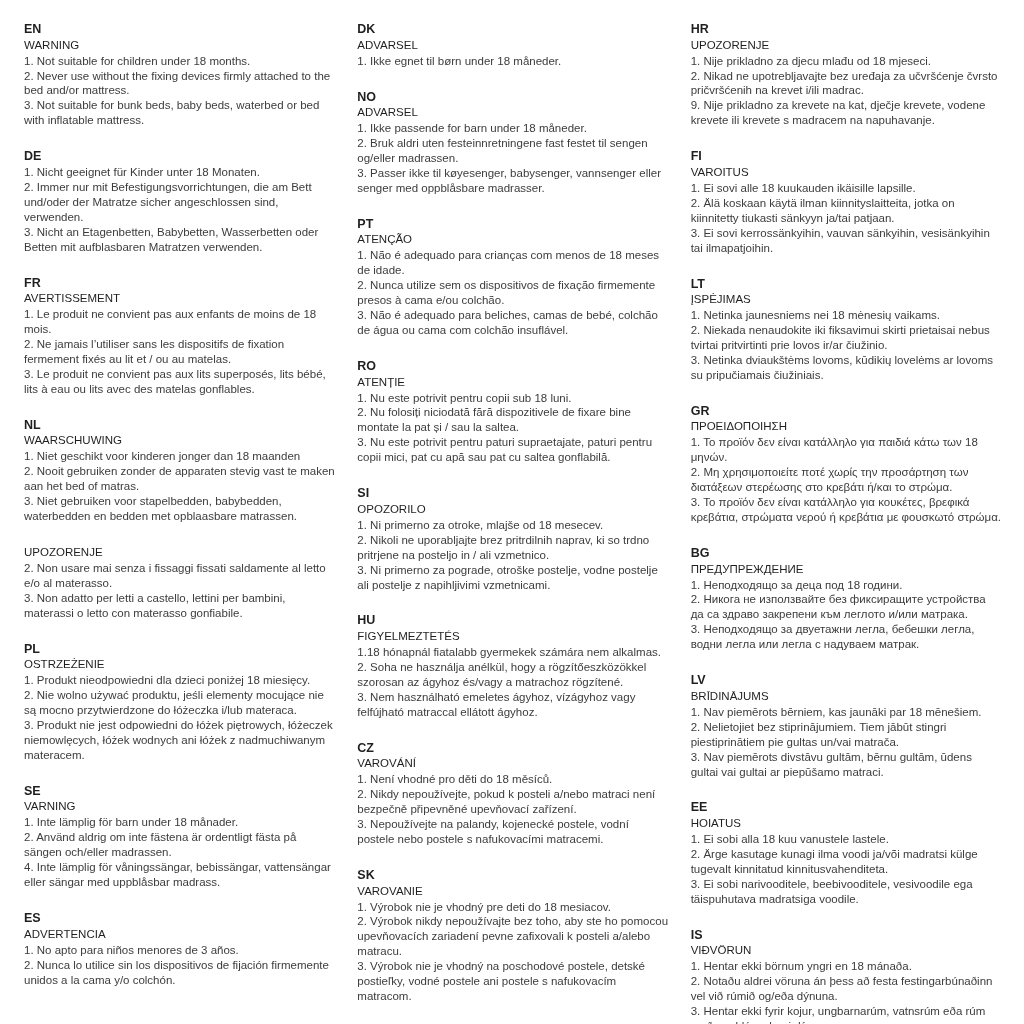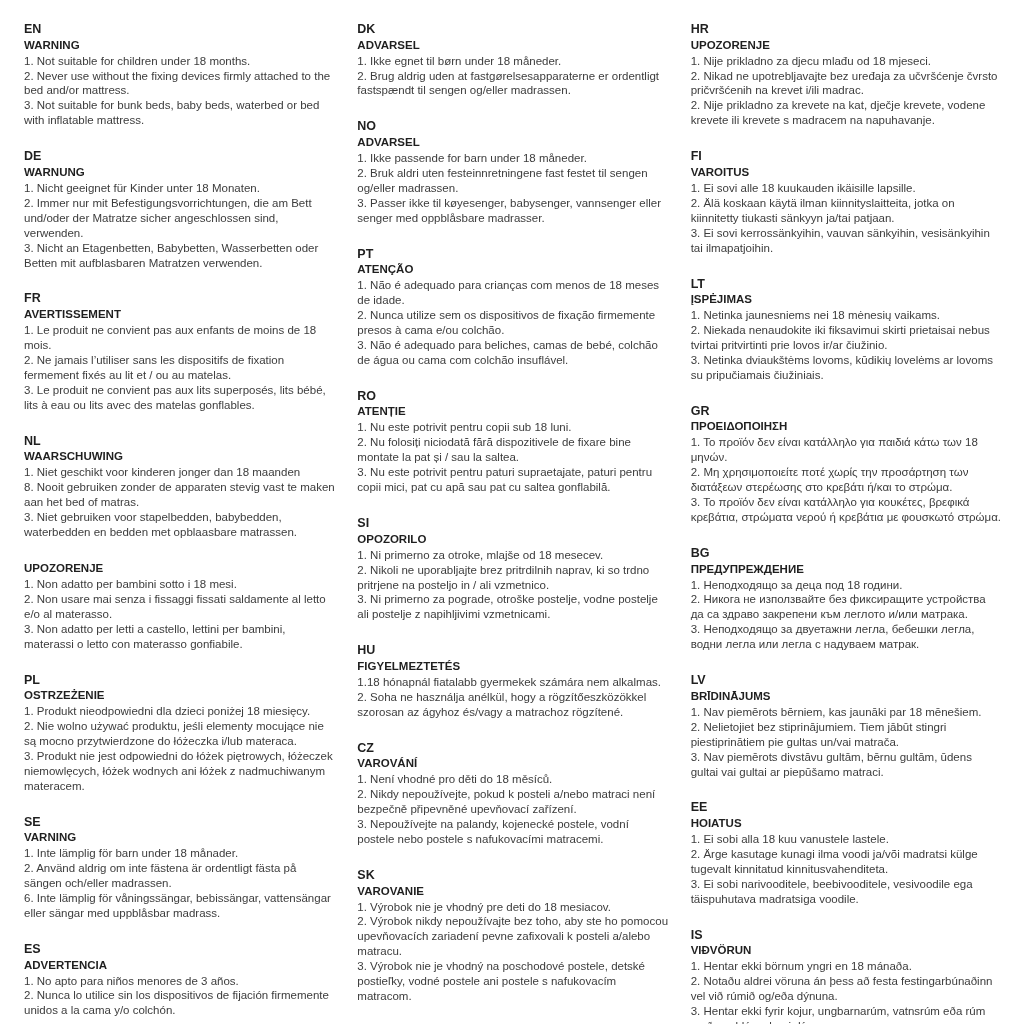--- a/index.html
+++ b/index.html
@@ -25,21 +25,21 @@
     margin-bottom: 21px;
   }
   .code {
     font-size: 12.5px;
     font-weight: bold;
     color: #1f1f1f;
     line-height: 1.25;
   }
   .heading {
     font-size: 11.5px;
-    font-weight: bold;
+    font-weight: normal;
     color: #1f1f1f;
     line-height: 1.3;
     margin-bottom: 1px;
   }
   .item {
     margin: 0;
     font-size: 11.5px;
     line-height: 1.3;
     color: #3c3c3c;
   }
@@ -52,74 +52,71 @@
   <div class="col">
     <section class="block">
       <div class="code">EN</div>
       <div class="heading">WARNING</div>
       <p class="item">1. Not suitable for children under 18 months.</p>
       <p class="item">2. Never use without the fixing devices firmly attached to the bed and/or mattress.</p>
       <p class="item">3. Not suitable for bunk beds, baby beds, waterbed or bed with inflatable mattress.</p>
     </section>
     <section class="block">
       <div class="code">DE</div>
-      <div class="heading">WARNUNG</div>
       <p class="item">1. Nicht geeignet für Kinder unter 18 Monaten.</p>
       <p class="item">2. Immer nur mit Befestigungsvorrichtungen, die am Bett und/oder der Matratze sicher angeschlossen sind, verwenden.</p>
       <p class="item">3. Nicht an Etagenbetten, Babybetten, Wasserbetten oder Betten mit aufblasbaren Matratzen verwenden.</p>
     </section>
     <section class="block">
       <div class="code">FR</div>
       <div class="heading">AVERTISSEMENT</div>
       <p class="item">1. Le produit ne convient pas aux enfants de moins de 18 mois.</p>
       <p class="item">2. Ne jamais l’utiliser sans les dispositifs de fixation fermement fixés au lit et / ou au matelas.</p>
       <p class="item">3. Le produit ne convient pas aux lits superposés, lits bébé, lits à eau ou lits avec des matelas gonflables.</p>
     </section>
     <section class="block">
       <div class="code">NL</div>
       <div class="heading">WAARSCHUWING</div>
       <p class="item">1. Niet geschikt voor kinderen jonger dan 18 maanden</p>
-      <p class="item">8. Nooit gebruiken zonder de apparaten stevig vast te maken aan het bed of matras.</p>
+      <p class="item">2. Nooit gebruiken zonder de apparaten stevig vast te maken aan het bed of matras.</p>
       <p class="item">3. Niet gebruiken voor stapelbedden, babybedden, waterbedden en bedden met opblaasbare matrassen.</p>
     </section>
     <section class="block">
       <div class="heading">UPOZORENJE</div>
-      <p class="item">1. Non adatto per bambini sotto i 18 mesi.</p>
       <p class="item">2. Non usare mai senza i fissaggi fissati saldamente al letto e/o al materasso.</p>
       <p class="item">3. Non adatto per letti a castello, lettini per bambini, materassi o letto con materasso gonfiabile.</p>
     </section>
     <section class="block">
       <div class="code">PL</div>
       <div class="heading">OSTRZEŻENIE</div>
       <p class="item">1. Produkt nieodpowiedni dla dzieci poniżej 18 miesięcy.</p>
       <p class="item">2. Nie wolno używać produktu, jeśli elementy mocujące nie są mocno przytwierdzone do łóżeczka i/lub materaca.</p>
       <p class="item">3. Produkt nie jest odpowiedni do łóżek piętrowych, łóżeczek niemowlęcych, łóżek wodnych ani łóżek z nadmuchiwanym materacem.</p>
     </section>
     <section class="block">
       <div class="code">SE</div>
       <div class="heading">VARNING</div>
       <p class="item">1. Inte lämplig för barn under 18 månader.</p>
       <p class="item">2. Använd aldrig om inte fästena är ordentligt fästa på sängen och/eller madrassen.</p>
-      <p class="item">6. Inte lämplig för våningssängar, bebissängar, vattensängar eller sängar med uppblåsbar madrass.</p>
+      <p class="item">4. Inte lämplig för våningssängar, bebissängar, vattensängar eller sängar med uppblåsbar madrass.</p>
     </section>
     <section class="block">
       <div class="code">ES</div>
       <div class="heading">ADVERTENCIA</div>
       <p class="item">1. No apto para niños menores de 3 años.</p>
       <p class="item">2. Nunca lo utilice sin los dispositivos de fijación firmemente unidos a la cama y/o colchón.</p>
 
     </section>
   </div>
 
   <div class="col">
     <section class="block">
       <div class="code">DK</div>
       <div class="heading">ADVARSEL</div>
       <p class="item">1. Ikke egnet til børn under 18 måneder.</p>
-      <p class="item">2. Brug aldrig uden at fastgørelsesapparaterne er ordentligt fastspændt til sengen og/eller madrassen.</p>
     </section>
     <section class="block">
       <div class="code">NO</div>
       <div class="heading">ADVARSEL</div>
       <p class="item">1. Ikke passende for barn under 18 måneder.</p>
       <p class="item">2. Bruk aldri uten festeinnretningene fast festet til sengen og/eller madrassen.</p>
       <p class="item">3. Passer ikke til køyesenger, babysenger, vannsenger eller senger med oppblåsbare madrasser.</p>
     </section>
     <section class="block">
       <div class="code">PT</div>
@@ -140,20 +137,21 @@
       <div class="heading">OPOZORILO</div>
       <p class="item">1. Ni primerno za otroke, mlajše od 18 mesecev.</p>
       <p class="item">2. Nikoli ne uporabljajte brez pritrdilnih naprav, ki so trdno pritrjene na posteljo in / ali vzmetnico.</p>
       <p class="item">3. Ni primerno za pograde, otroške postelje, vodne postelje ali postelje z napihljivimi vzmetnicami.</p>
     </section>
     <section class="block">
       <div class="code">HU</div>
       <div class="heading">FIGYELMEZTETÉS</div>
       <p class="item">1.18 hónapnál fiatalabb gyermekek számára nem alkalmas.</p>
       <p class="item">2. Soha ne használja anélkül, hogy a rögzítőeszközökkel szorosan az ágyhoz és/vagy a matrachoz rögzítené.</p>
+      <p class="item">3. Nem használható emeletes ágyhoz, vízágyhoz vagy felfújható matraccal ellátott ágyhoz.</p>
     </section>
     <section class="block">
       <div class="code">CZ</div>
       <div class="heading">VAROVÁNÍ</div>
       <p class="item">1. Není vhodné pro děti do 18 měsíců.</p>
       <p class="item">2. Nikdy nepoužívejte, pokud k posteli a/nebo matraci není bezpečně připevněné upevňovací zařízení.</p>
       <p class="item">3. Nepoužívejte na palandy, kojenecké postele, vodní postele nebo postele s nafukovacími matracemi.</p>
     </section>
     <section class="block">
       <div class="code">SK</div>
@@ -163,21 +161,21 @@
       <p class="item">3. Výrobok nie je vhodný na poschodové postele, detské postieľky, vodné postele ani postele s nafukovacím matracom.</p>
     </section>
   </div>
 
   <div class="col">
     <section class="block">
       <div class="code">HR</div>
       <div class="heading">UPOZORENJE</div>
       <p class="item">1. Nije prikladno za djecu mlađu od 18 mjeseci.</p>
       <p class="item">2. Nikad ne upotrebljavajte bez uređaja za učvršćenje čvrsto pričvršćenih na krevet i/ili madrac.</p>
-      <p class="item">2. Nije prikladno za krevete na kat, dječje krevete, vodene krevete ili krevete s madracem na napuhavanje.</p>
+      <p class="item">9. Nije prikladno za krevete na kat, dječje krevete, vodene krevete ili krevete s madracem na napuhavanje.</p>
     </section>
     <section class="block">
       <div class="code">FI</div>
       <div class="heading">VAROITUS</div>
       <p class="item">1. Ei sovi alle 18 kuukauden ikäisille lapsille.</p>
       <p class="item">2. Älä koskaan käytä ilman kiinnityslaitteita, jotka on kiinnitetty tiukasti sänkyyn ja/tai patjaan.</p>
       <p class="item">3. Ei sovi kerrossänkyihin, vauvan sänkyihin, vesisänkyihin tai ilmapatjoihin.</p>
     </section>
     <section class="block">
       <div class="code">LT</div>

